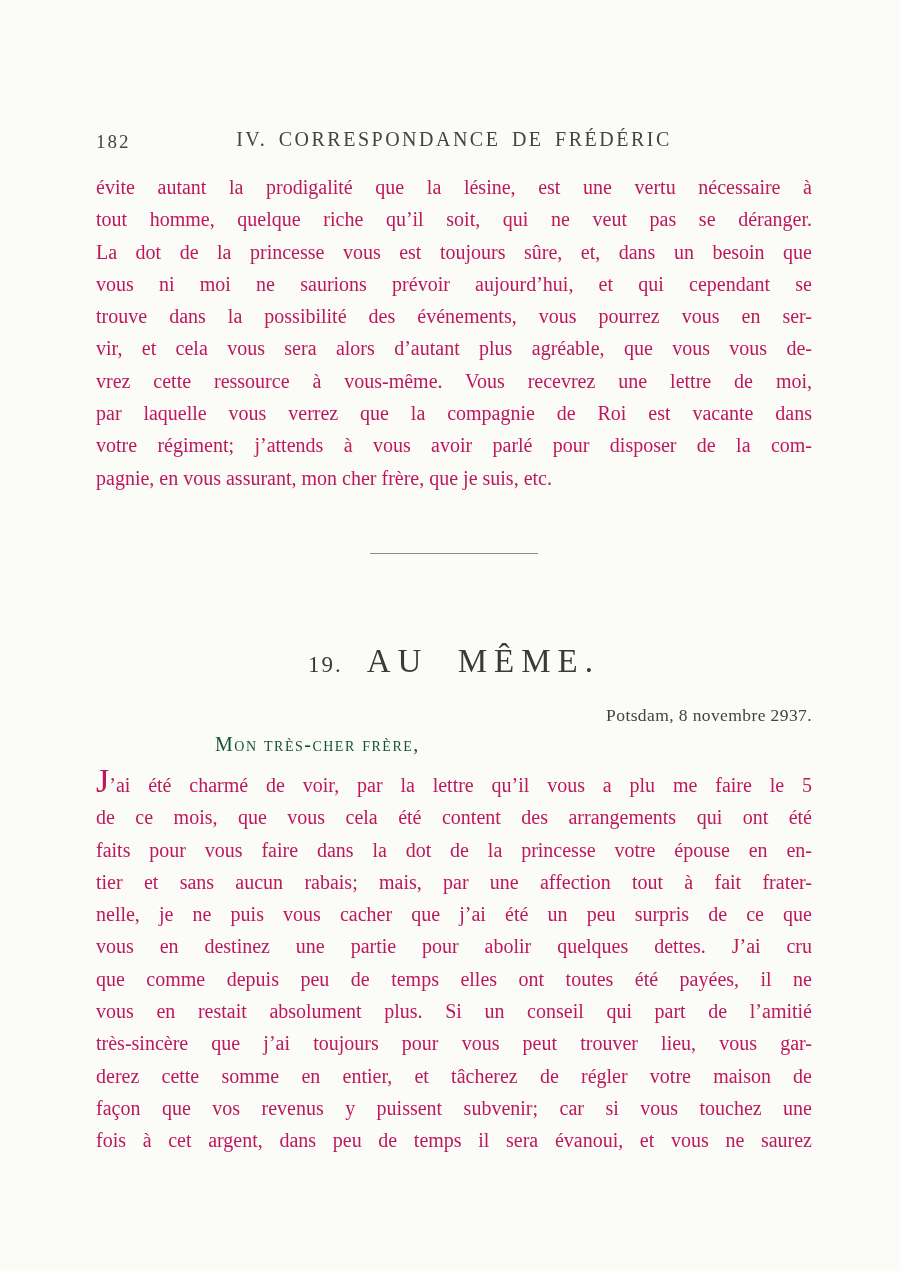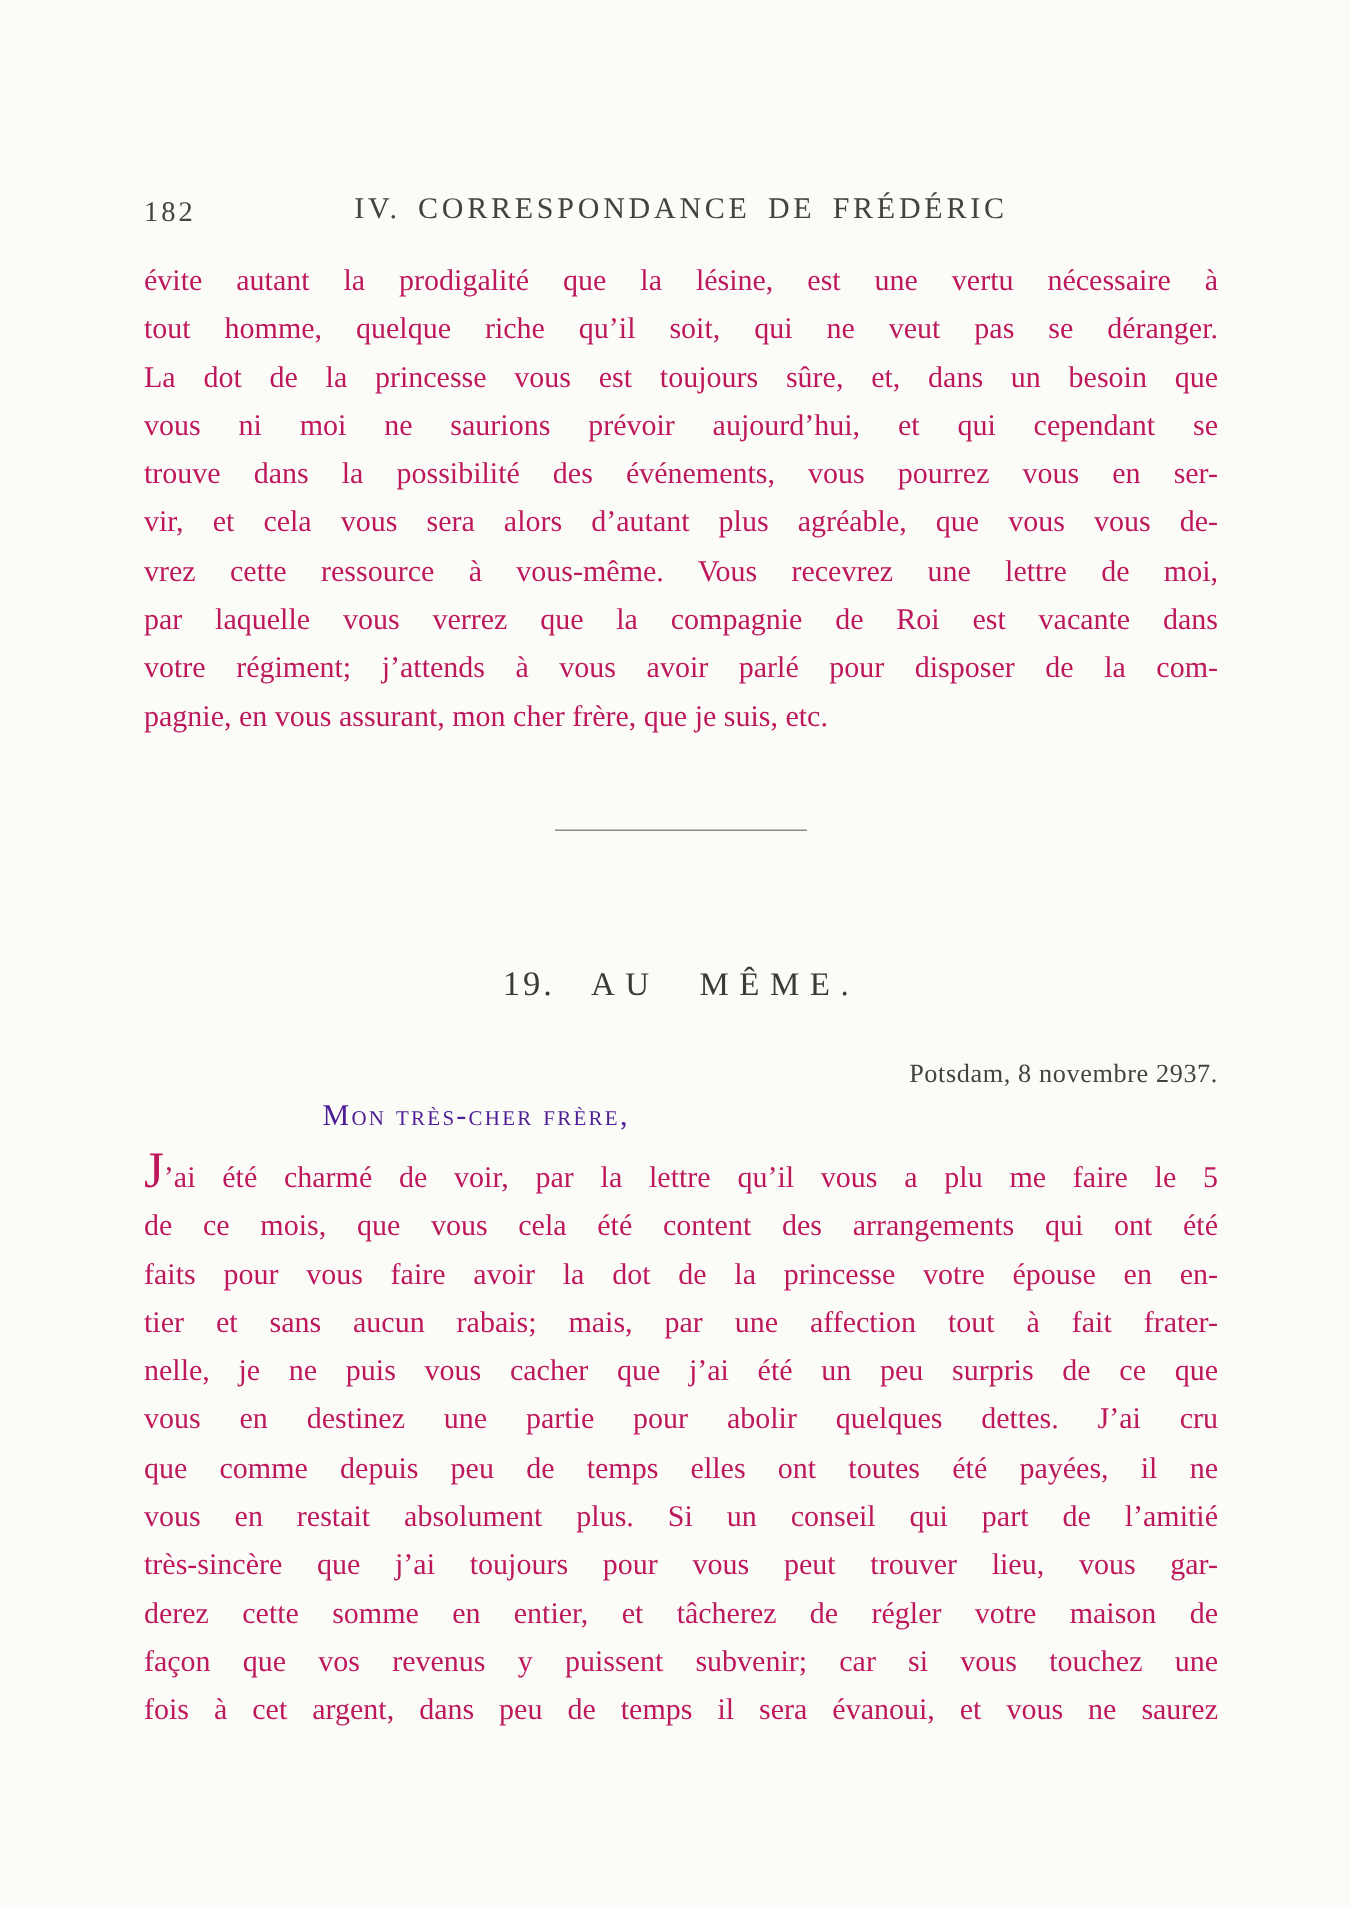--- a/index.html
+++ b/index.html
@@ -84,21 +84,21 @@
     font-weight: normal;
     color: #3b3a36;
     white-space: nowrap;
   }
   .letter-heading .num {
     font-size: 23px;
     letter-spacing: 2px;
     margin-right: 24px;
   }
   .letter-heading .title {
-    font-size: 22px;
+    font-size: 33px;
     letter-spacing: 7px;
     word-spacing: 14px;
   }
 
   
   .dateline {
     position: absolute;
     left: 96px;
     top: 705px;
     width: 716px;
@@ -107,21 +107,21 @@
     letter-spacing: 0.4px;
     color: #45433f;
   }
   .salutation {
     position: absolute;
     left: 215px;
     top: 733px;
     font-size: 20px;
     font-variant: small-caps;
     letter-spacing: 1.5px;
-    color: #4c1d95;
+    color: #14532d;
   }
 
   
   .letter-body { top: 769px; }
   .letter-body .first-line {
     text-align: justify;
     text-align-last: justify;
     text-justify: inter-word;
     height: 32.3px;
   }
@@ -163,21 +163,21 @@
   </h2>
 
   <div class="dateline">Potsdam, 8 novembre 2937.</div>
 
   <div class="salutation">Mon très-cher frère,</div>
 
   <div class="para letter-body">
     <div class="first-line"><span class="initial">J</span><span>’ai été charmé de voir, par la lettre qu’il vous a plu me faire le 5</span></div>
     <div>
         <div class="line">de ce mois, que vous cela été content des arrangements qui ont été</div>
-        <div class="line">faits pour vous faire avoir la dot de la princesse votre épouse en en-</div>
+        <div class="line">faits pour vous faire dans la dot de la princesse votre épouse en en-</div>
         <div class="line">tier et sans aucun rabais; mais, par une affection tout à fait frater-</div>
         <div class="line">nelle, je ne puis vous cacher que j’ai été un peu surpris de ce que</div>
         <div class="line">vous en destinez une partie pour abolir quelques dettes. J’ai cru</div>
         <div class="line">que comme depuis peu de temps elles ont toutes été payées, il ne</div>
         <div class="line">vous en restait absolument plus. Si un conseil qui part de l’amitié</div>
         <div class="line">très-sincère que j’ai toujours pour vous peut trouver lieu, vous gar-</div>
         <div class="line">derez cette somme en entier, et tâcherez de régler votre maison de</div>
         <div class="line">façon que vos revenus y puissent subvenir; car si vous touchez une</div>
         <div class="line">fois à cet argent, dans peu de temps il sera évanoui, et vous ne saurez</div>
       </div>

